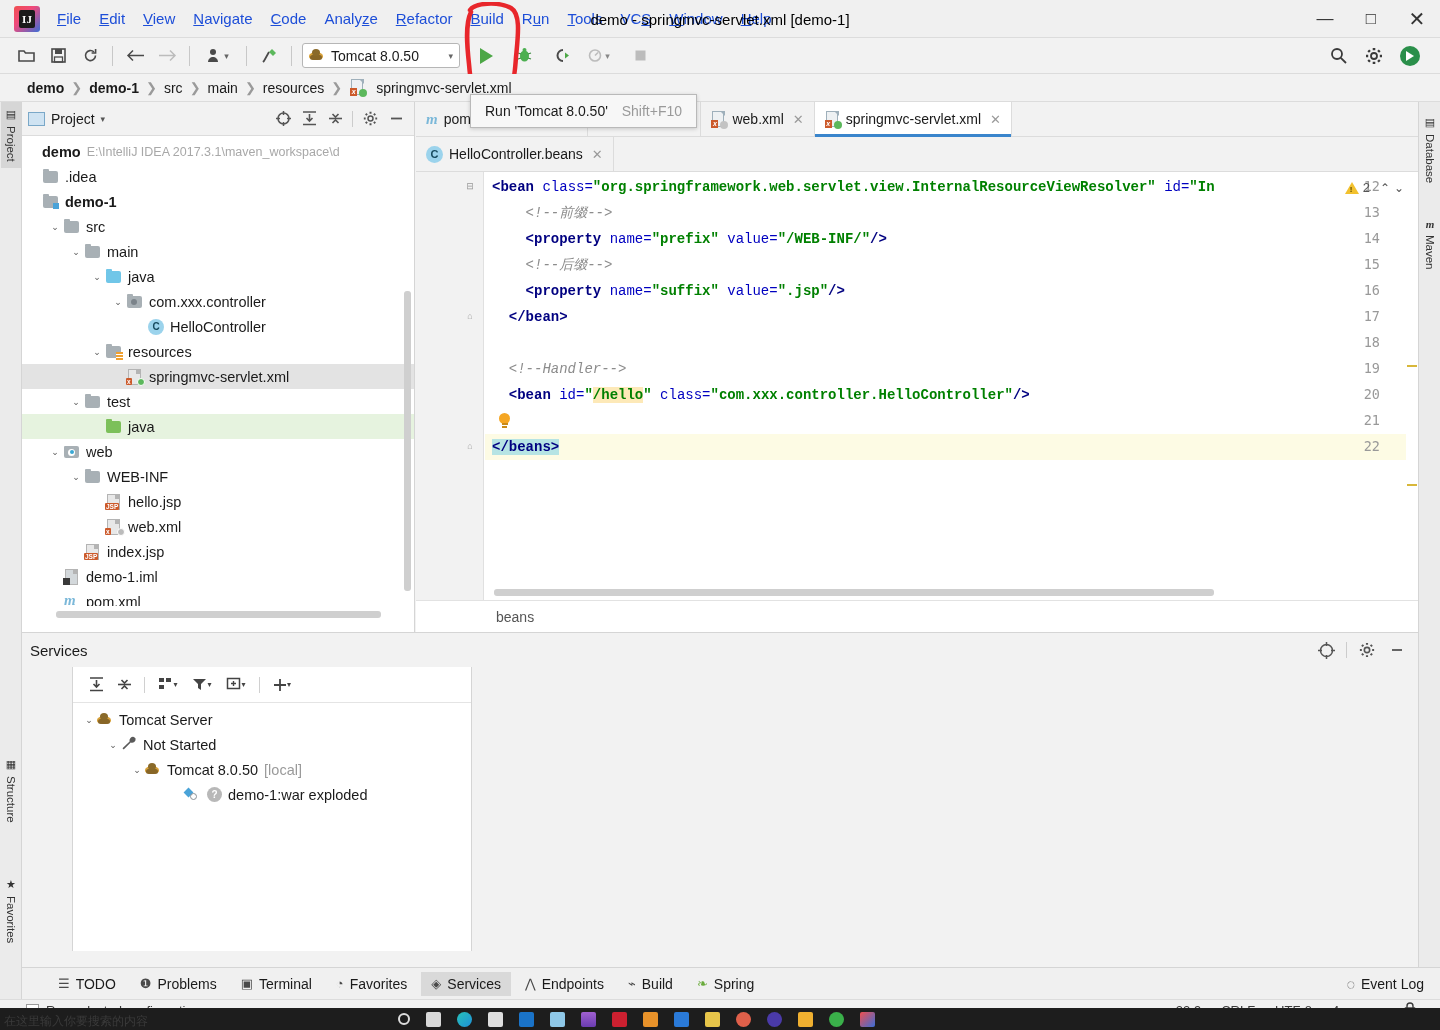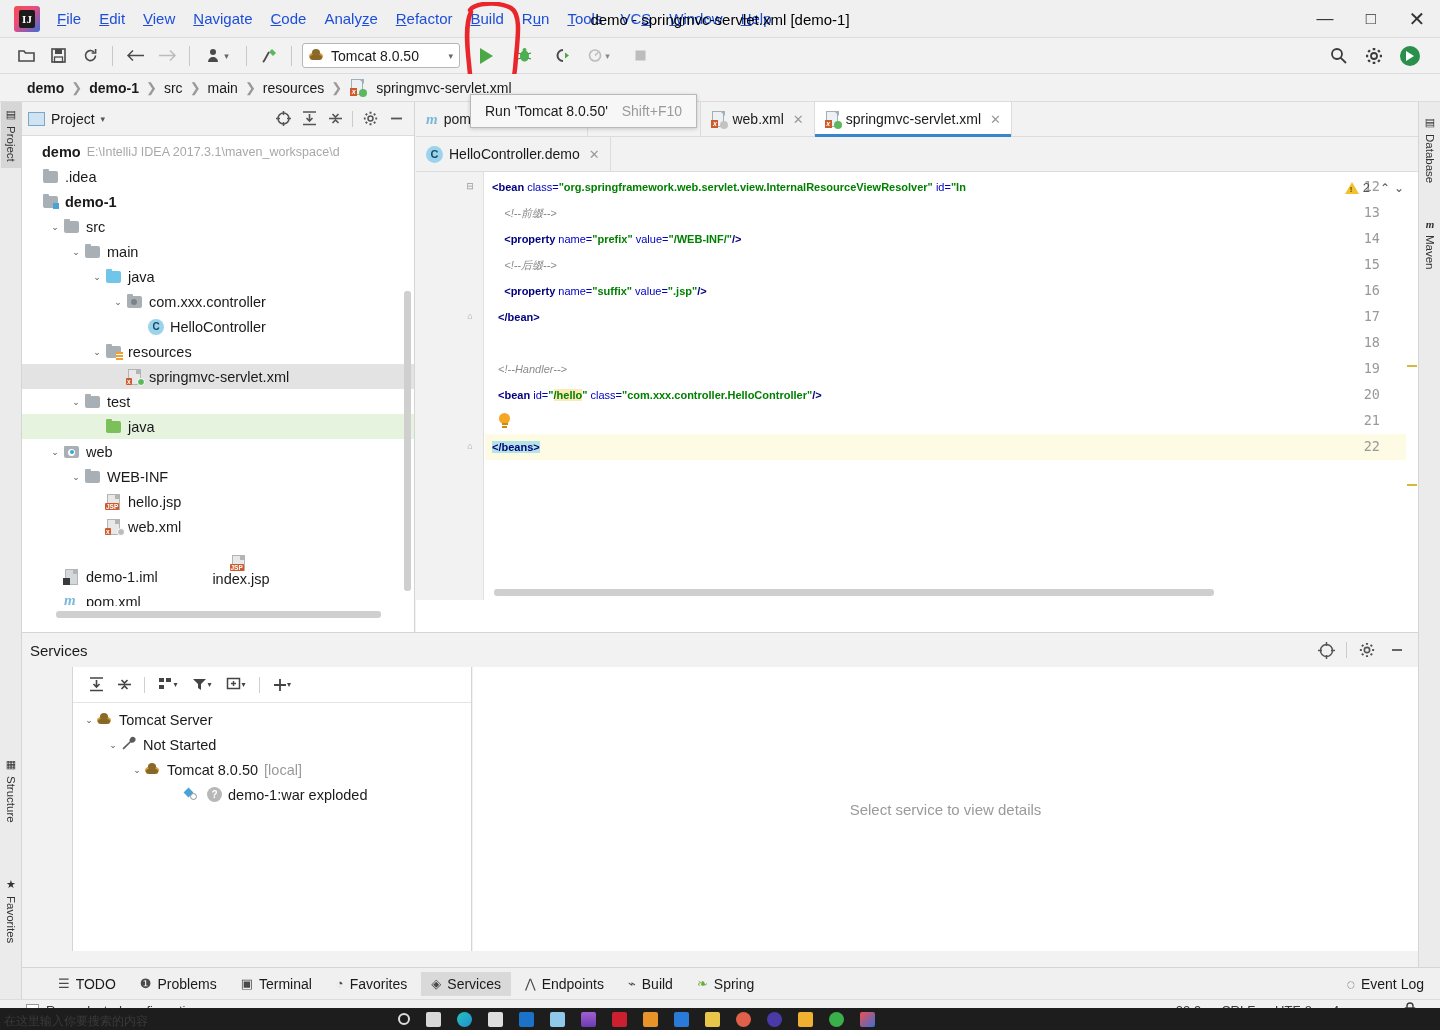--- a/index.html
+++ b/index.html
@@ -166,21 +166,21 @@
      background:#c3c3c3;}
 
   .code-area { position:relative; height:calc(530px - 70px - 32px); background:#fff; overflow:hidden; }
   .gutter { position:absolute; left:0; top:0; width:68px; height:100%; background:#f2f2f2;
      border-right:1px solid #e0e0e0; }
   .lnum { position:absolute; right:38px; font-size:13.5px; color:#999;
      font-family:"DejaVu Sans Mono", monospace; }
   .foldmark { position:absolute; left:48px; width:12px; height:12px; color:#999; font-size:9px;
       display:flex; align-items:center; justify-content:center; }
   .codeline { position:absolute; left:76px; white-space:pre;
-     font-family:Liberation Sans, sans-serif; font-size:11px; line-height:26px; }
+     font-family:Liberation Mono, monospace; font-size:14px; line-height:26px; }
   .hl-row { position:absolute; left:69px; right:0; height:26px; }
   .k-tag { color:#000080; font-weight:bold; }
   .k-attr { color:#0000c0; }
   .k-val { color:#008000; font-weight:bold; }
   .k-cmt { color:#8c8c8c; font-style:italic; }
   .k-plain { color:#000; }
   .sel-txt { background:#b6e4e4; }
   .hl-yellow { background:#fde9b8; }
   .bulb { position:absolute; left:82px; width:13px; height:16px; }
   .bulb .g { position:absolute; left:1px;top:0;width:11px;height:11px;border-radius:50%;
@@ -608,21 +608,21 @@
             <span class="arrow none">⌄</span>
             <span class="ic">
               <span class="fileic">
                 <i class="corner"></i>
               </span>
               <span class="badge x">x</span>
               <span class="dotgray"></span>
             </span>
             <span class="nm">web.xml</span>
           </div>
-          <div class="row" style="padding-left: 46px; flex-direction: column;">
+          <div class="row" style="padding-left: 46px;">
             <span class="arrow none">⌄</span>
             <span class="ic">
               <span class="fileic">
                 <i class="corner"></i>
               </span>
               <span class="badge">JSP</span>
             </span>
             <span class="nm">index.jsp</span>
           </div>
           <div class="row" style="padding-left: 25px;">
@@ -681,21 +681,21 @@
             <i class="tag">x</i>
             <i class="chk"></i>
           </span>
         <span>springmvc-servlet.xml</span>
         <span class="x">✕</span>
       </div>
     </div>
     <div class="tabrow2">
       <div class="tab">
         <span style="width:17px;height:17px;border-radius:50%;background:#9bd3ec;color:#174a5e;font-size:11px;text-align:center;line-height:17px;font-weight:bold;">C</span>
-        <span>HelloController.demo</span>
+        <span>HelloController.beans</span>
         <span class="x">✕</span>
       </div>
     </div>
 
     <div class="code-area">
       <div class="gutter"></div>
       <div id="code-lines">
           <div class="lnum" style="top: 6px;">12</div>
           <div class="foldmark" style="top: 8px;">⊟</div>
           <div class="codeline" style="top: 2px;"><span class="k-tag">&lt;bean </span><span class="k-attr">class=</span><span class="k-val">"org.springframework.web.servlet.view.InternalResourceViewResolver"</span><span class="k-attr"> id=</span><span class="k-val">"In</span></div>
@@ -736,20 +736,23 @@
         <span style="font-size:12px;">⌄</span>
       </div>
 
       <div class="editor-vscroll">
         <div class="mark" style="top:193px;background:#d8b73a;"></div>
         <div class="mark" style="top:312px;background:#d8b73a;"></div>
       </div>
       <div class="code-hscroll"></div>
     </div>
 
+    <div class="breadbar">
+      <span>beans</span>
+    </div>
   </div>
 
   <div style="position:absolute;left:470px;top:94px;background:#f7f7f7;border:1px solid #b9b9b9;
        padding:8px 14px;font-size:14px;box-shadow:0 1px 4px rgba(0,0,0,.18);z-index:50;">
     <span>Run 'Tomcat 8.0.50'</span>
     <span style="color:#9a9a9a;margin-left:10px;">Shift+F10</span>
   </div>
 
   <div class="svc">
     <div class="svc-head">
@@ -855,23 +858,20 @@
             <span class="arrow none"></span>
             <span class="deploy-ic" style="margin-right:4px;">
                 <i class="d1"></i>
                 <i class="d2"></i>
               </span>
             <span class="qmark" style="margin-right:6px;">?</span>
             <span class="nm">demo-1:war exploded</span>
           </div>
         </div>
       </div>
-      <div class="svc-detail">
-        <span>Select service to view details</span>
-      </div>
     </div>
   </div>
 
   <div class="twbar">
     <div class="tw">
       <span class="gi">☰</span>
       <span>TODO</span>
     </div>
     <div class="tw">
       <span class="gi">❶</span>

